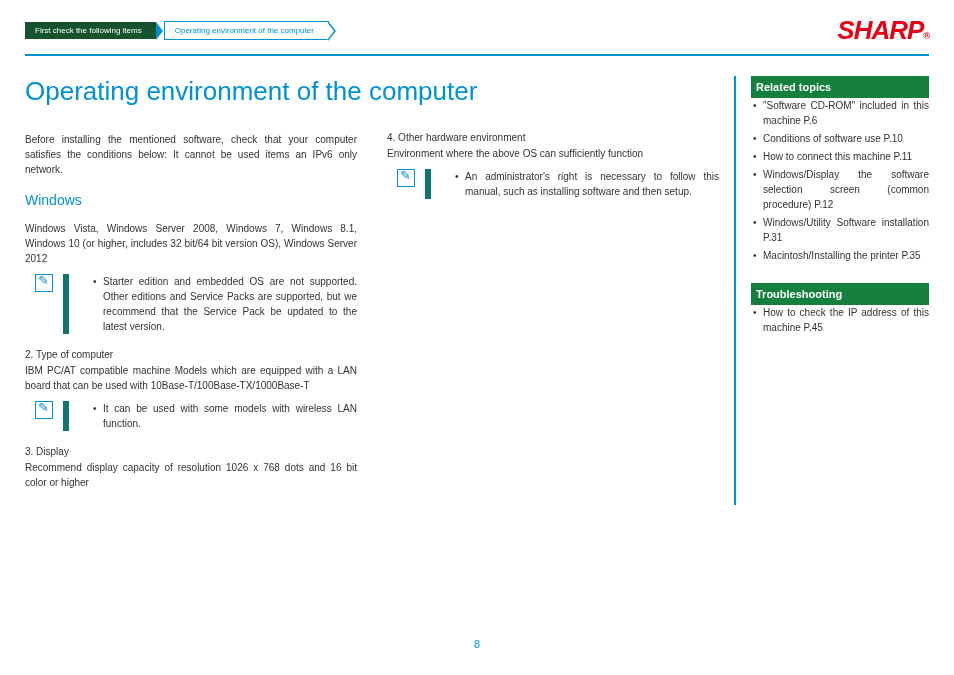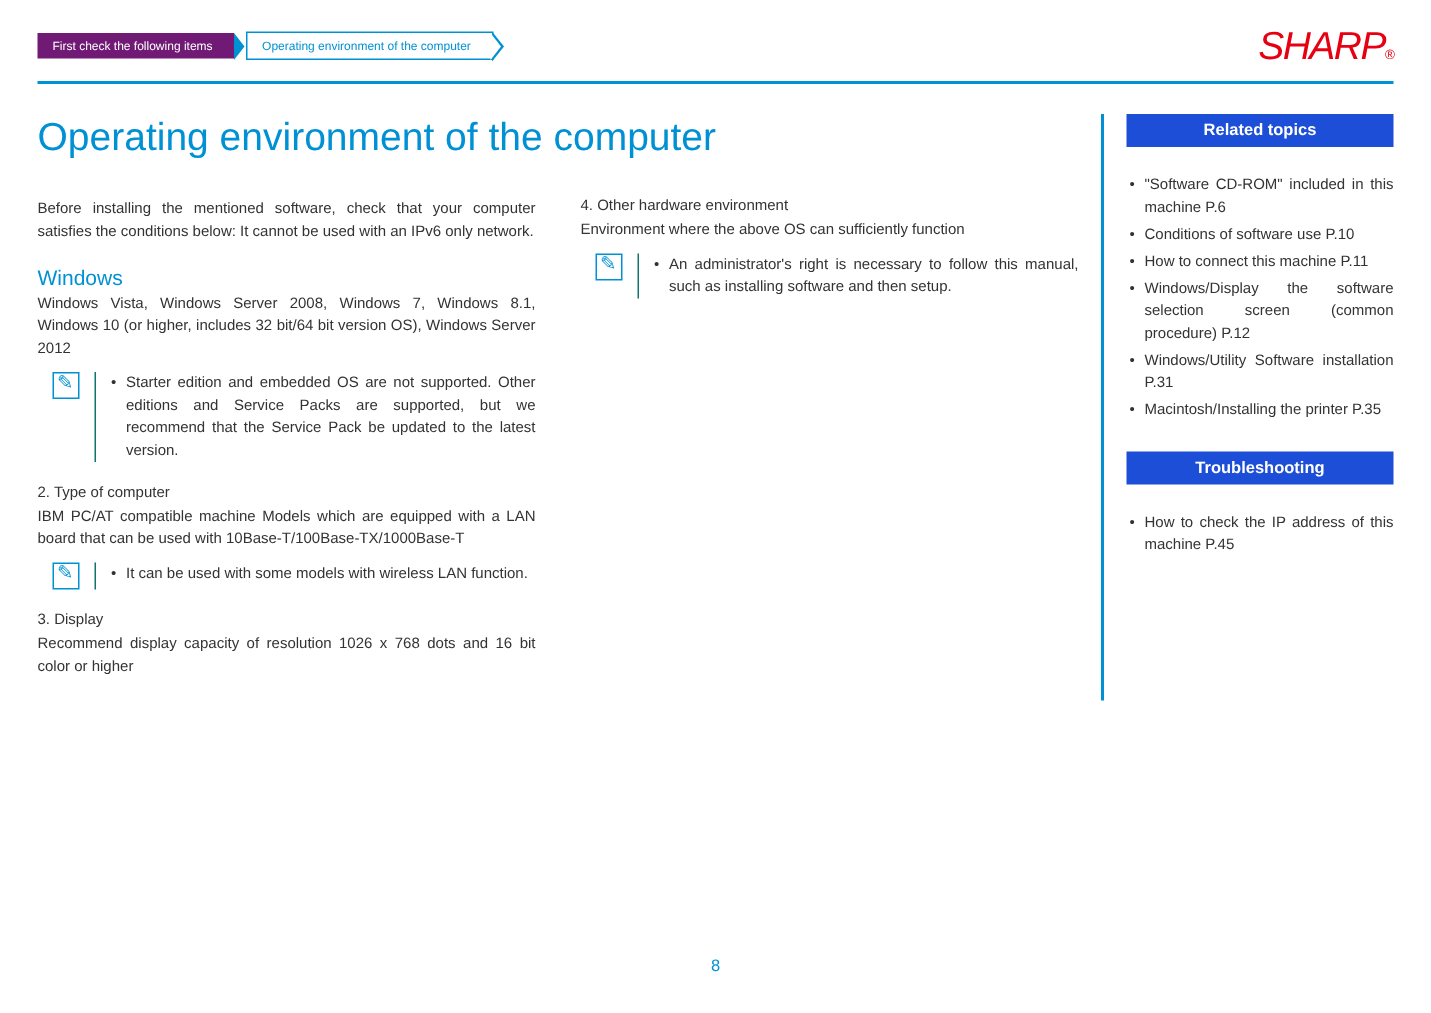--- a/index.html
+++ b/index.html
@@ -1,43 +1,43 @@
 <!DOCTYPE html>
 <html><head>
 <meta charset="utf-8">
 <style>
 *{margin:0;padding:0;box-sizing:border-box}
 body{font-family:Arial,Helvetica,sans-serif;background:#fff;width:954px;height:675px;position:relative;font-size:11px;color:#333}
 .header{display:flex;justify-content:space-between;align-items:center;padding:15px 25px 8px 25px}
 .breadcrumb{display:flex;gap:0;align-items:center}
-.crumb{position:relative;padding:4px 14px 4px 10px;font-size:8px;color:#fff;background:#701a75;margin-right:8px}
+.crumb{position:relative;padding:4px 14px 4px 10px;font-size:8px;color:#fff;background:#14532d;margin-right:8px}
 .crumb.active{color:#0091d4;background:#fff;border:1px solid #0091d4}
 .crumb::after{content:"";position:absolute;right:-7px;top:0;width:0;height:0;border-top:9px solid transparent;border-bottom:9px solid transparent;border-left:7px solid #0091d4}
 .crumb.active::after{border-left-color:#fff;right:-6px}
 .crumb.active::before{content:"";position:absolute;right:-8px;top:-1px;width:0;height:0;border-top:10px solid transparent;border-bottom:10px solid transparent;border-left:8px solid #0091d4}
-.logo{font-family:Arial Black,Arial,sans-serif;font-weight:400;font-style:italic;color:#e60012;font-size:26px;letter-spacing:-1px}
+.logo{font-family:Arial Black,Arial,sans-serif;font-weight:700;font-style:italic;color:#e60012;font-size:26px;letter-spacing:-1px}
 .logo sub{font-size:9px;vertical-align:baseline;font-style:normal}
 .divider{height:2px;background:#0091d4;margin:0 25px 20px 25px}
 .content{display:flex;padding:0 25px}
 .main{flex:1;display:flex;gap:30px}
 .col{flex:1}
 h1{color:#0091d4;font-size:26px;font-weight:400;margin-bottom:25px;grid-column:1/-1}
 .intro{font-size:10px;line-height:1.5;margin-bottom:15px;text-align:justify}
-h2{color:#0091d4;font-size:14px;font-weight:400;margin-bottom:2px}
+h2{color:#0091d4;font-size:14px;font-weight:400;margin-bottom:13px}
 h3{font-size:10px;font-weight:400;margin-bottom:3px}
 .section{margin-bottom:15px}
 .section p{font-size:10px;line-height:1.5;text-align:justify}
 .note{display:flex;gap:10px;margin:8px 0;padding-left:10px}
 .note-icon{width:18px;height:18px;flex-shrink:0;border:1px solid #0091d4;position:relative}
 .note-icon::before{content:"✎";position:absolute;color:#0091d4;font-size:13px;left:2px;top:-2px}
-.note ul{list-style:none;flex:1;border-left:1px solid #0f766e;padding-left:10px}
+.note ul{list-style:none;flex:1;border-left:6px solid #0f766e;padding-left:24px}
 .note li{font-size:10px;line-height:1.5;text-align:justify;position:relative;padding-left:10px}
 .note li::before{content:"•";position:absolute;left:0}
 .sidebar{width:195px;border-left:2px solid #0091d4;padding-left:15px;margin-left:15px}
-.side-header{background:#1d4ed8;color:#fff;text-align:center;padding:5px;font-size:11px;font-weight:700;margin-bottom:18px}
+.side-header{background:#15803d;color:#fff;text-align:left;padding:5px;font-size:11px;font-weight:700;margin-bottom:0}
 .side-list{list-style:none;margin-bottom:20px}
 .side-list li{font-size:10px;line-height:1.5;position:relative;padding-left:12px;margin-bottom:3px;text-align:justify}
 .side-list li::before{content:"•";position:absolute;left:2px}
 .page-num{position:absolute;bottom:25px;left:50%;transform:translateX(-50%);color:#0091d4;font-size:11px}
 .maincols{display:flex;gap:30px}
 </style>
 </head>
 <body>
 
 <div class="header">
@@ -48,21 +48,21 @@
 <div class="logo"><span>SHARP</span><sub>®</sub></div>
 </div>
 <div class="divider"></div>
 
 <div class="content">
 <div class="main">
 <div style="flex:1">
 <h1>Operating environment of the computer</h1>
 <div class="maincols">
 <div class="col">
-<p class="intro">Before installing the mentioned software, check that your computer satisfies the conditions below: It cannot be used with an IPv6 only network.</p>
+<p class="intro">Before installing the mentioned software, check that your computer satisfies the conditions below: It cannot be used items an IPv6 only network.</p>
 <h2>Windows</h2>
 <div class="section">
 <p>Windows Vista, Windows Server 2008, Windows 7, Windows 8.1, Windows 10 (or higher, includes 32 bit/64 bit version OS), Windows Server 2012</p>
 <div class="note">
 <div class="note-icon"></div>
 <ul>
                   <li>Starter edition and embedded OS are not supported. Other editions and Service Packs are supported, but we recommend that the Service Pack be updated to the latest version.</li>
                 </ul>
 </div>
 </div>

